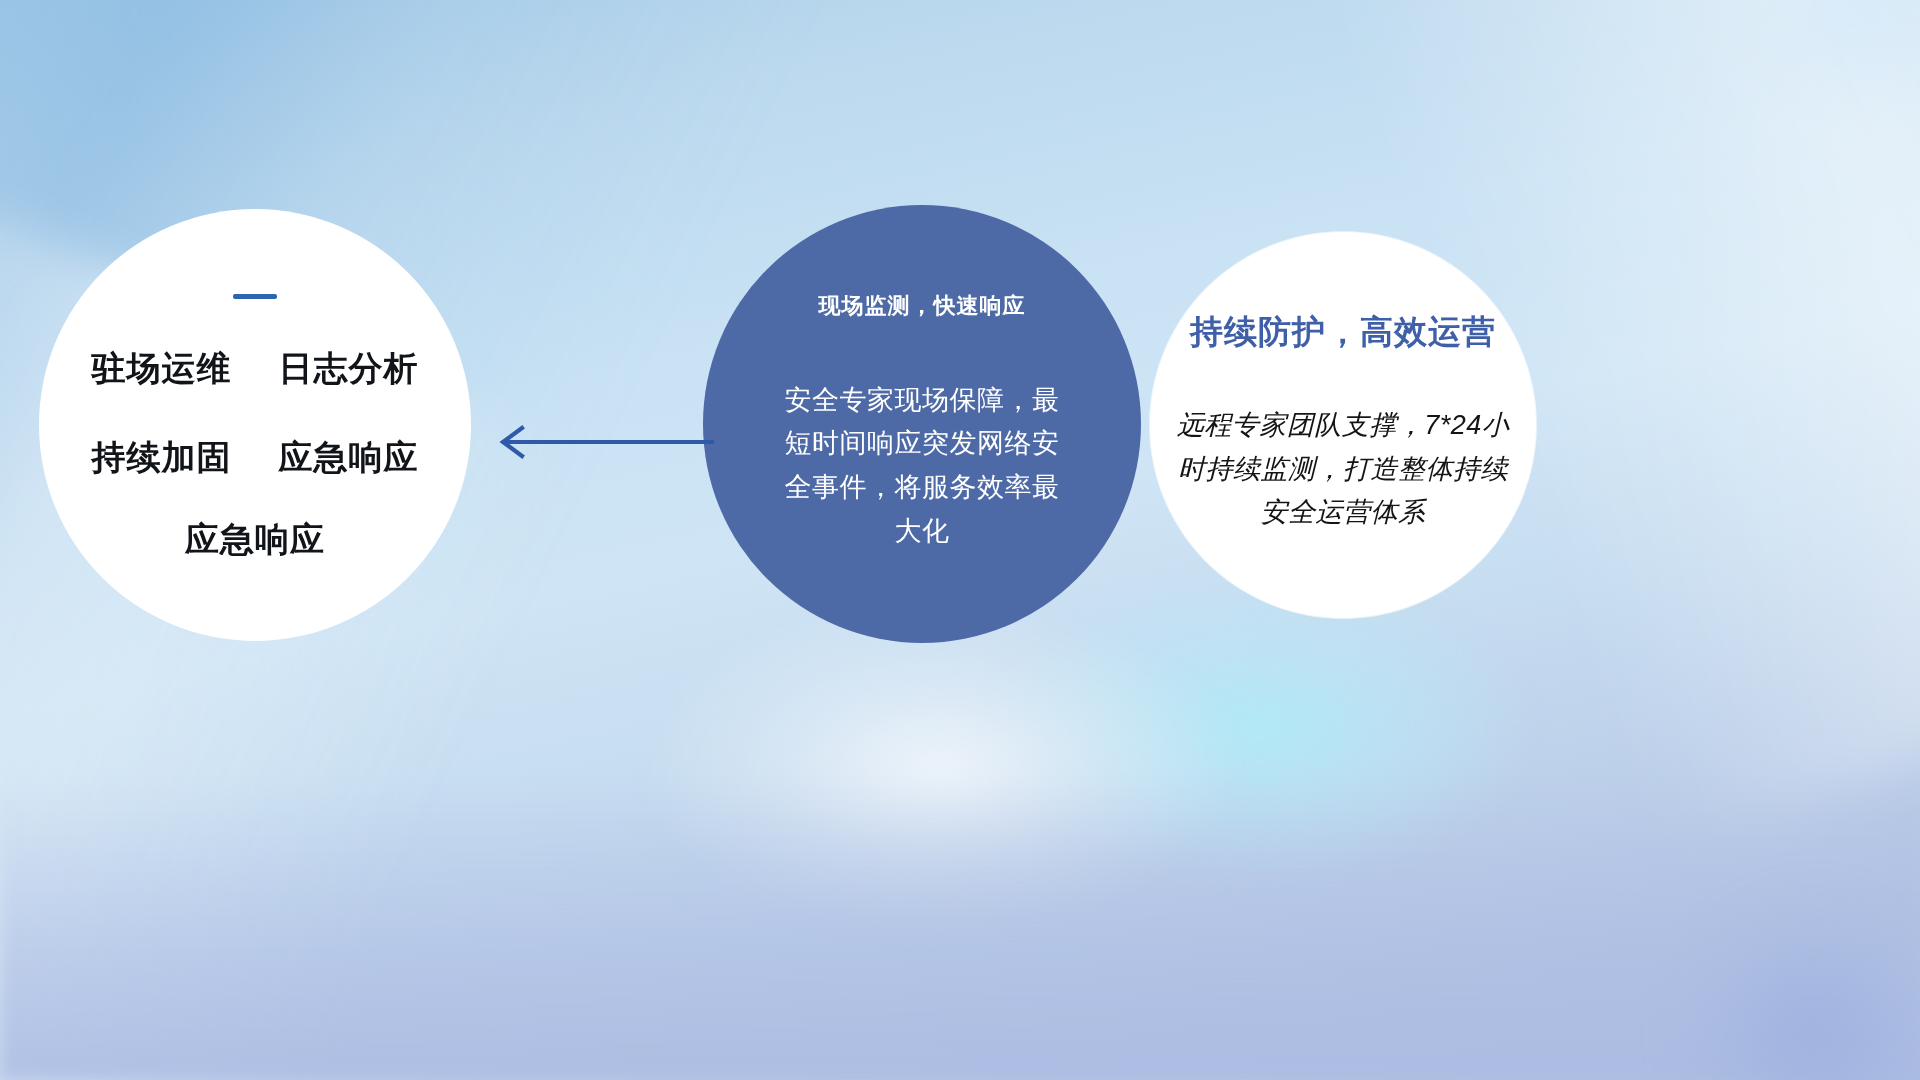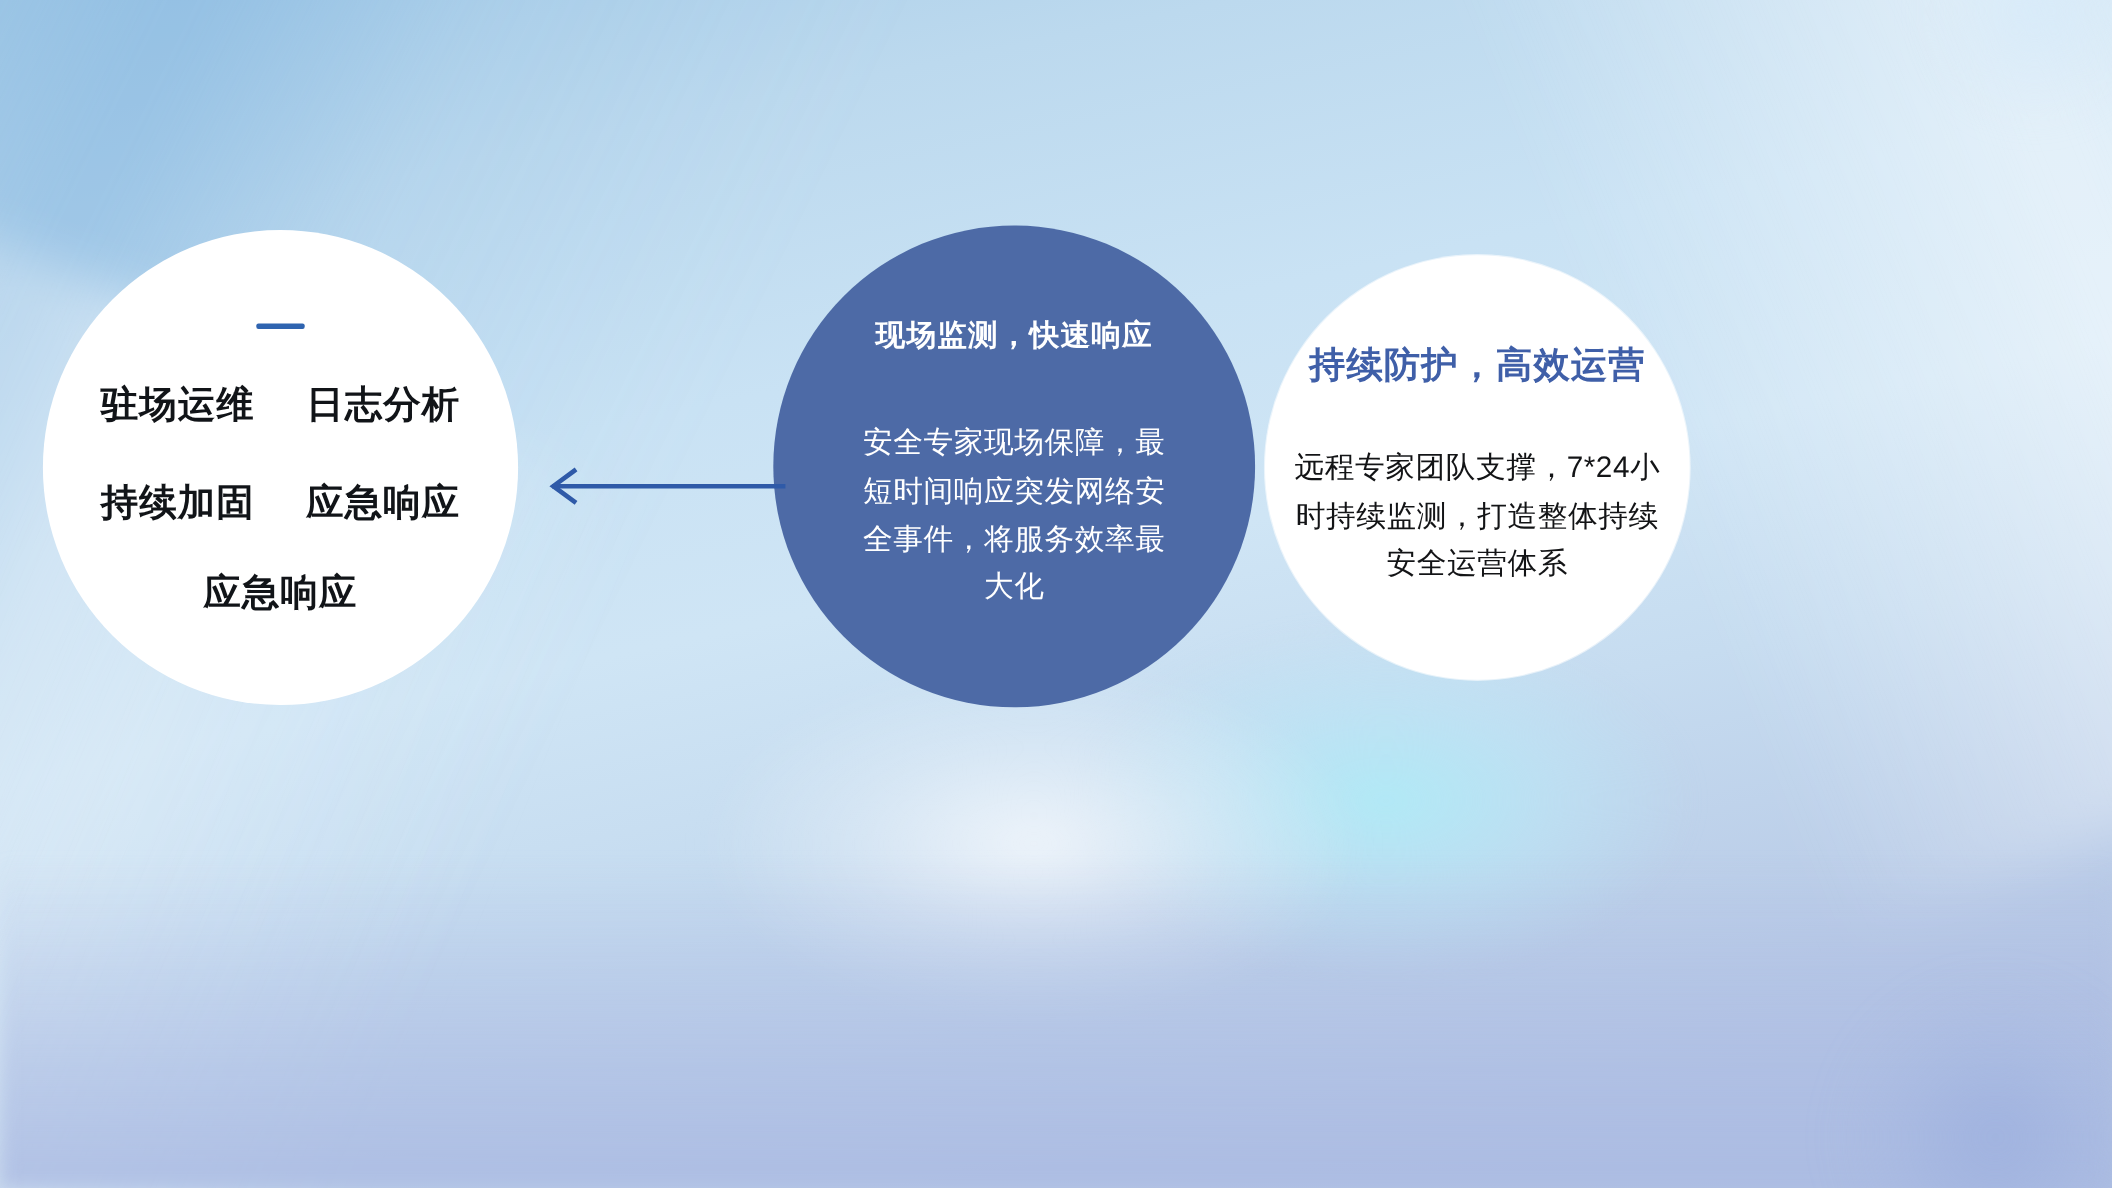--- a/index.html
+++ b/index.html
@@ -90,36 +90,36 @@
   .kw-line{
     color:#111418;font-weight:bold;font-size:34px;line-height:1;
     letter-spacing:1px;white-space:nowrap;
   }
   .kw-line .gap{display:inline-block;width:26px;}
   #kw-1{margin-bottom:55px;}
   #kw-2{margin-bottom:48px;}
 
   
   .mid-title{
-    color:#ffffff;font-weight:bold;font-size:27px;line-height:1;
+    color:#ffffff;font-weight:bold;font-size:22px;line-height:1;
     letter-spacing:1px;white-space:nowrap;margin-bottom:62px;
   }
   .mid-body{
     color:#ffffff;font-size:27px;line-height:1.62;
     width:300px;letter-spacing:.5px;
   }
 
   
   .right-title{
     color:#3f5fa8;font-weight:bold;font-size:33px;line-height:1;
     letter-spacing:1px;white-space:nowrap;margin-bottom:56px;
   }
   .right-body{
     color:#131416;font-size:27px;line-height:1.62;
-    width:336px;letter-spacing:.5px;
+    width:336px;letter-spacing:.5px;font-style:italic;
   }
 
   
   #arrow{
     position:absolute;left:492px;top:418px;width:222px;height:48px;z-index:6;
   }
 </style>
 </head>
 <body>
 

